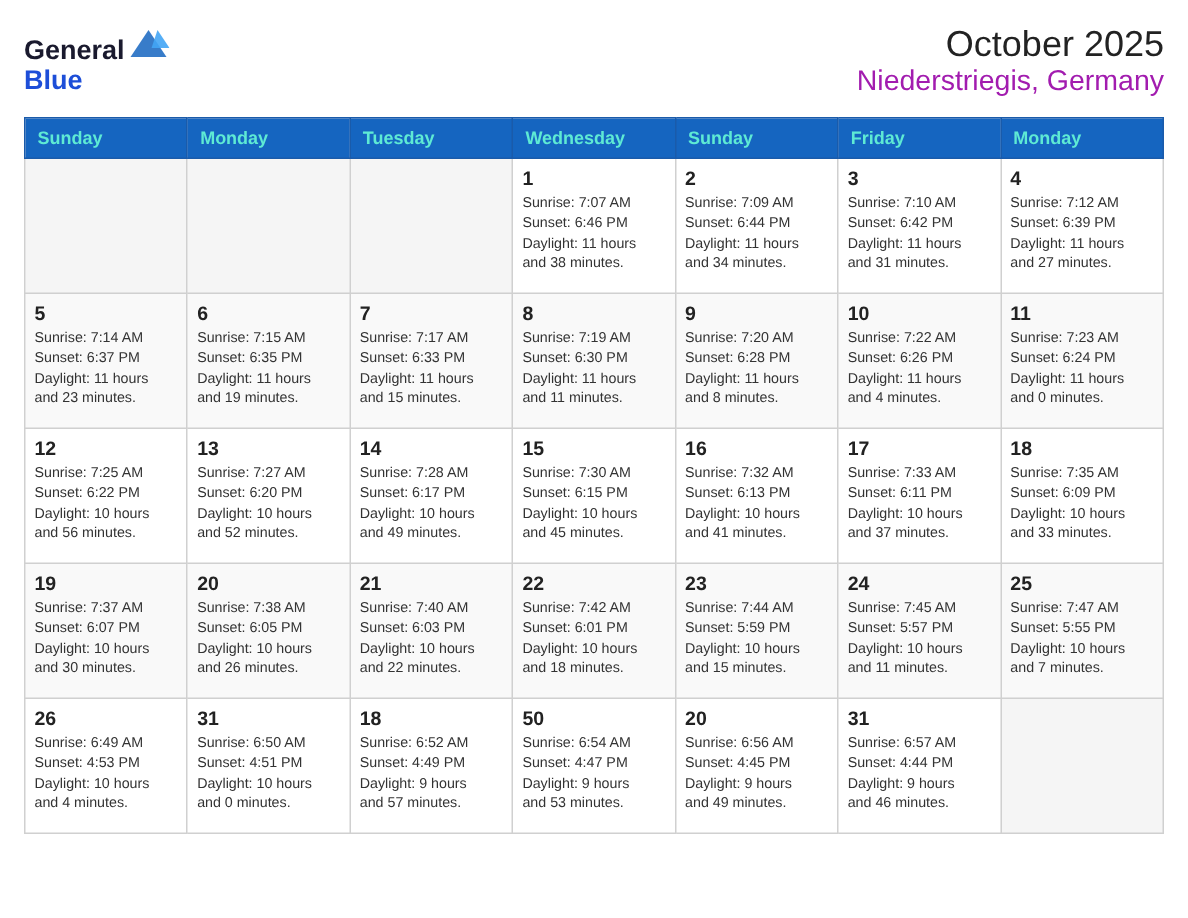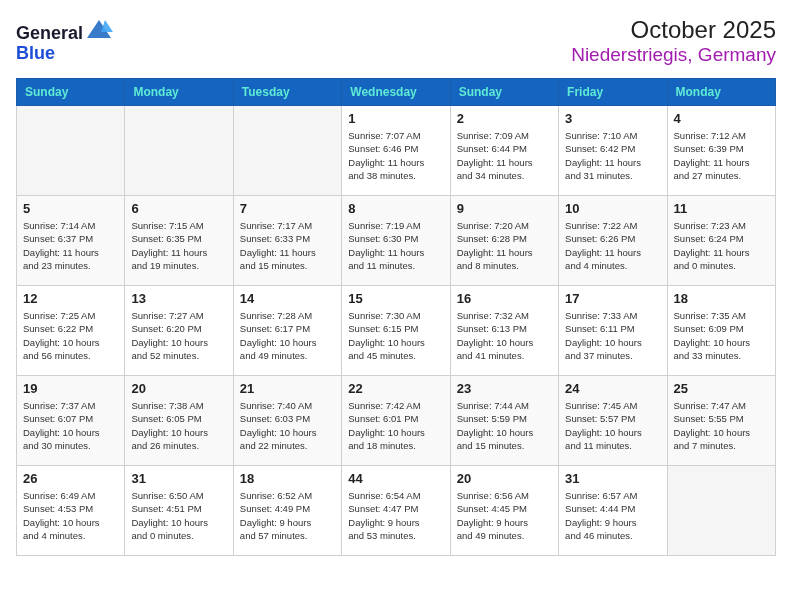--- a/index.html
+++ b/index.html
@@ -244,21 +244,21 @@
         </td>
         <td>
           <span class="day-number">31</span>
           <div class="day-info">Sunrise: 6:50 AM<br>Sunset: 4:51 PM<br>Daylight: 10 hours<br>and 0 minutes.</div>
         </td>
         <td>
           <span class="day-number">18</span>
           <div class="day-info">Sunrise: 6:52 AM<br>Sunset: 4:49 PM<br>Daylight: 9 hours<br>and 57 minutes.</div>
         </td>
         <td>
-          <span class="day-number">44</span>
+          <span class="day-number">50</span>
           <div class="day-info">Sunrise: 6:54 AM<br>Sunset: 4:47 PM<br>Daylight: 9 hours<br>and 53 minutes.</div>
         </td>
         <td>
           <span class="day-number">20</span>
           <div class="day-info">Sunrise: 6:56 AM<br>Sunset: 4:45 PM<br>Daylight: 9 hours<br>and 49 minutes.</div>
         </td>
         <td>
           <span class="day-number">31</span>
           <div class="day-info">Sunrise: 6:57 AM<br>Sunset: 4:44 PM<br>Daylight: 9 hours<br>and 46 minutes.</div>
         </td>

